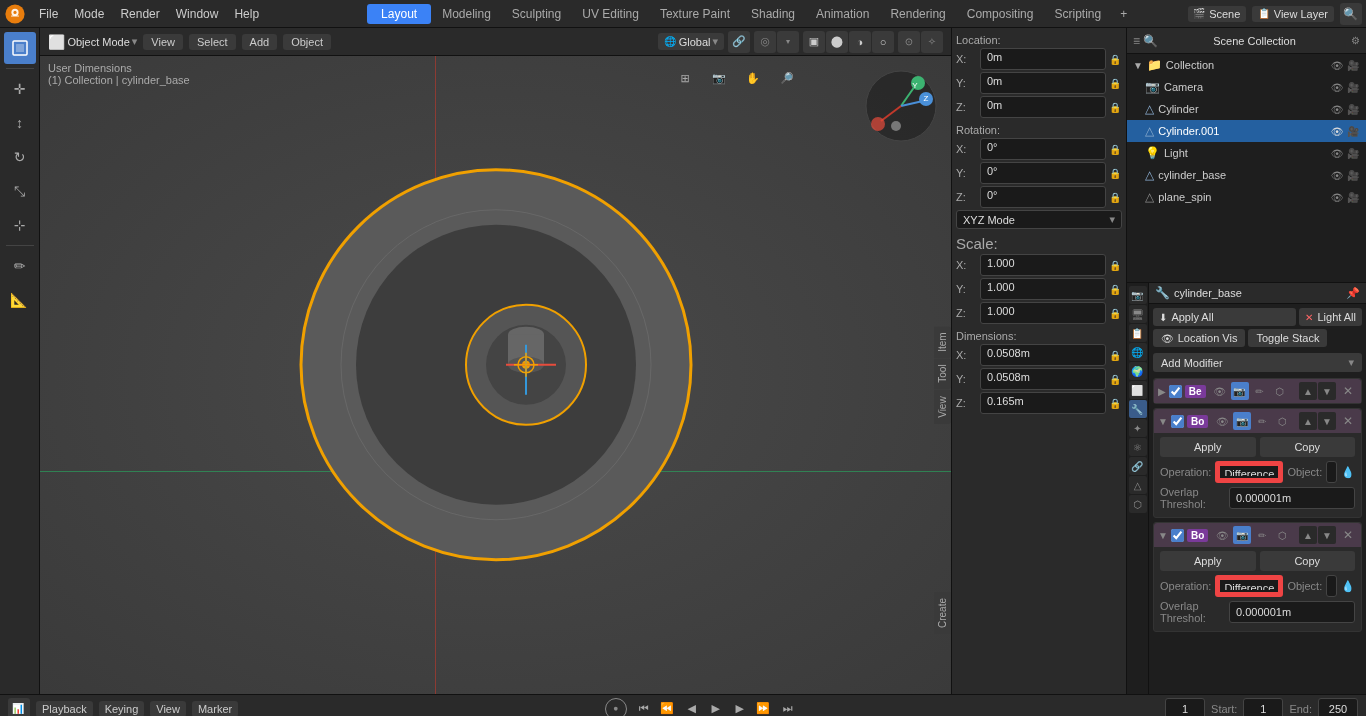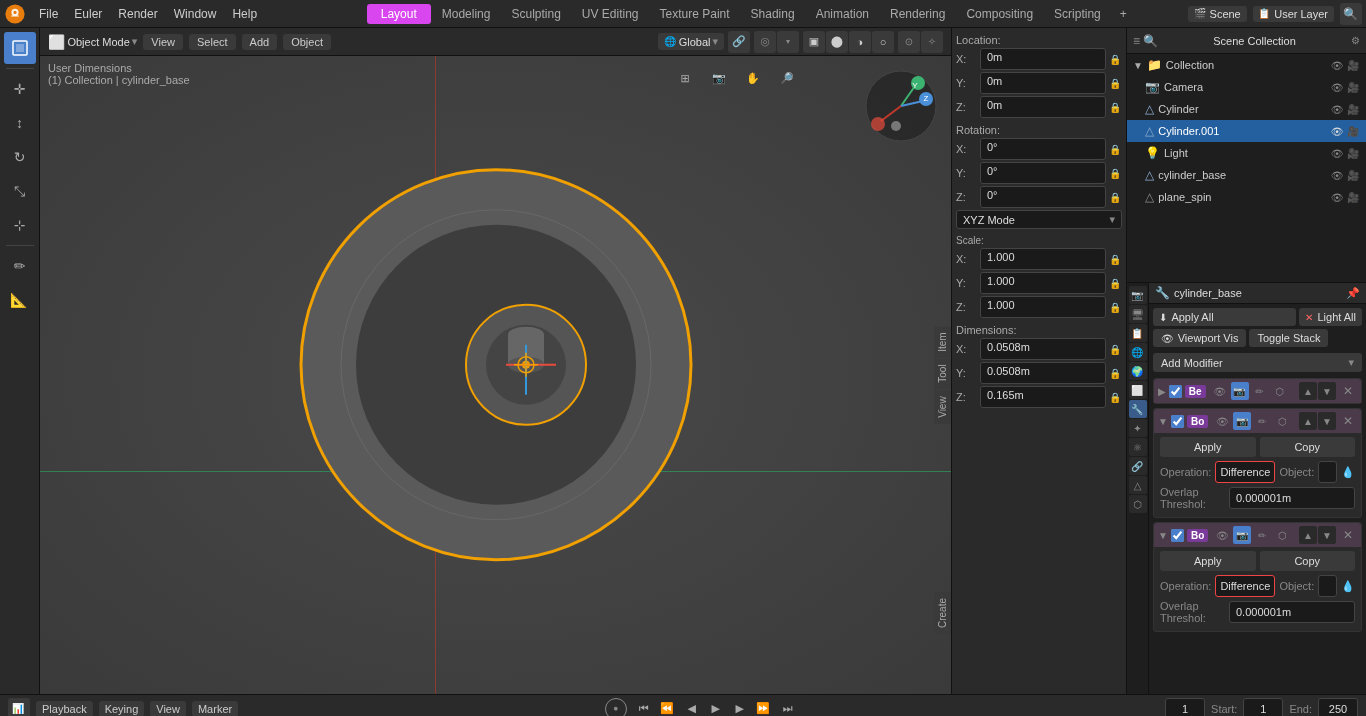--- a/index.html
+++ b/index.html
@@ -288,21 +288,21 @@
       color: #ddd;
       padding: 2px 6px;
       font-size: 11px;
       height: 22px;
       display: flex;
       align-items: center;
     }
     .mod-field-select {
       flex: 1;
       background: #1a1a1a;
-      border: 1px solid #ef4444;
+      border: 5px solid #ef4444;
       border-radius: 3px;
       color: #ddd;
       padding: 2px 4px;
       font-size: 11px;
       height: 22px;
       appearance: none;
     }
     .mod-obj-field {
       width: 30px;
       height: 22px;
@@ -387,29 +387,29 @@
 
   <div class="menu-logo">
     <svg width="20" height="20" viewBox="0 0 100 100">
       <circle cx="50" cy="50" r="48" fill="#e87d0d"></circle>
       <circle cx="50" cy="42" r="18" fill="#fff" opacity="0.9"></circle>
       <circle cx="50" cy="42" r="8" fill="#e87d0d"></circle>
       <rect x="30" y="58" width="40" height="5" rx="2" fill="#fff" opacity="0.9"></rect>
     </svg>
   </div>
   <div class="menu-item">File</div>
-  <div class="menu-item">Euler</div>
+  <div class="menu-item">Mode</div>
   <div class="menu-item">Render</div>
   <div class="menu-item">Window</div>
   <div class="menu-item">Help</div>
 
   <div style="flex:1"></div>
 
   <div style="display:flex;gap:1px;align-items:center;">
-    <div class="workspace-tab" style="background:#d946ef;color:#fff;padding:3px 14px;border-radius:3px;font-size:12px;">Layout</div>
+    <div class="workspace-tab" style="background:#3b82f6;color:#fff;padding:3px 14px;border-radius:3px;font-size:12px;">Layout</div>
     <div class="workspace-tab">Modeling</div>
     <div class="workspace-tab">Sculpting</div>
     <div class="workspace-tab">UV Editing</div>
     <div class="workspace-tab">Texture Paint</div>
     <div class="workspace-tab">Shading</div>
     <div class="workspace-tab">Animation</div>
     <div class="workspace-tab">Rendering</div>
     <div class="workspace-tab">Compositing</div>
     <div class="workspace-tab">Scripting</div>
     <div class="workspace-tab" style="padding:3px 8px;">+</div>
@@ -417,21 +417,21 @@
 
   <div style="flex:0.5"></div>
 
   <div style="display:flex;align-items:center;gap:6px;">
     <div style="display:flex;align-items:center;gap:3px;background:#3a3a3a;padding:2px 6px;border-radius:3px;">
       <span style="color:#888;font-size:10px;">🎬</span>
       <span style="font-size:11px;color:#ddd;">Scene</span>
     </div>
     <div style="display:flex;align-items:center;gap:3px;background:#3a3a3a;padding:2px 6px;border-radius:3px;">
       <span style="color:#888;font-size:10px;">📋</span>
-      <span style="font-size:11px;color:#ddd;">User Layer</span>
+      <span style="font-size:11px;color:#ddd;">View Layer</span>
     </div>
     <div style="width:22px;height:22px;background:#3a3a3a;border-radius:3px;display:flex;align-items:center;justify-content:center;cursor:pointer;">
       <span style="font-size:12px;color:#888;">🔍</span>
     </div>
   </div>
 </div>
 
 <div style="display:flex;height:calc(716px - 28px - 22px);">
 
   <div class="left-toolbar">
@@ -616,21 +616,21 @@
         <span class="field-label">Z:</span>
         <div class="field-input"><span>0°</span></div>
         <span style="color:#666;font-size:10px;cursor:pointer;">🔒</span>
       </div>
 
       <div style="display:flex;align-items:center;justify-content:space-between;background:#1a1a1a;border:1px solid #444;border-radius:3px;padding:2px 6px;margin-bottom:4px;cursor:pointer;">
         <span style="font-size:11px;color:#ddd;">XYZ Mode</span>
         <span style="color:#888;">▾</span>
       </div>
 
-      <div style="font-size:10px;color:#aaa;padding:2px 0;">Scale:</div>
+      <div style="font-size:15px;color:#aaa;padding:2px 0;">Scale:</div>
       <div class="field-row">
         <span class="field-label">X:</span>
         <div class="field-input"><span>1.000</span></div>
         <span style="color:#666;font-size:10px;cursor:pointer;">🔒</span>
       </div>
       <div class="field-row">
         <span class="field-label">Y:</span>
         <div class="field-input"><span>1.000</span></div>
         <span style="color:#666;font-size:10px;cursor:pointer;">🔒</span>
       </div>
@@ -762,21 +762,21 @@
             </button>
             <button class="btn-delete-all">
               <span style="font-size:10px;color:#ff6666;">✕</span>
               <span>Light All</span>
             </button>
           </div>
 
           <div style="display:flex;gap:3px;margin-bottom:6px;">
             <button class="btn-viewport-vis">
               <span style="font-size:10px;">👁</span>
-              <span>Viewport Vis</span>
+              <span>Location Vis</span>
             </button>
             <button class="btn-toggle-stack">
               <span>Toggle Stack</span>
             </button>
           </div>
 
           <div class="add-modifier-bar">
             <span class="add-modifier-label">Add Modifier</span>
             <span style="color:#888;">▾</span>
           </div>

